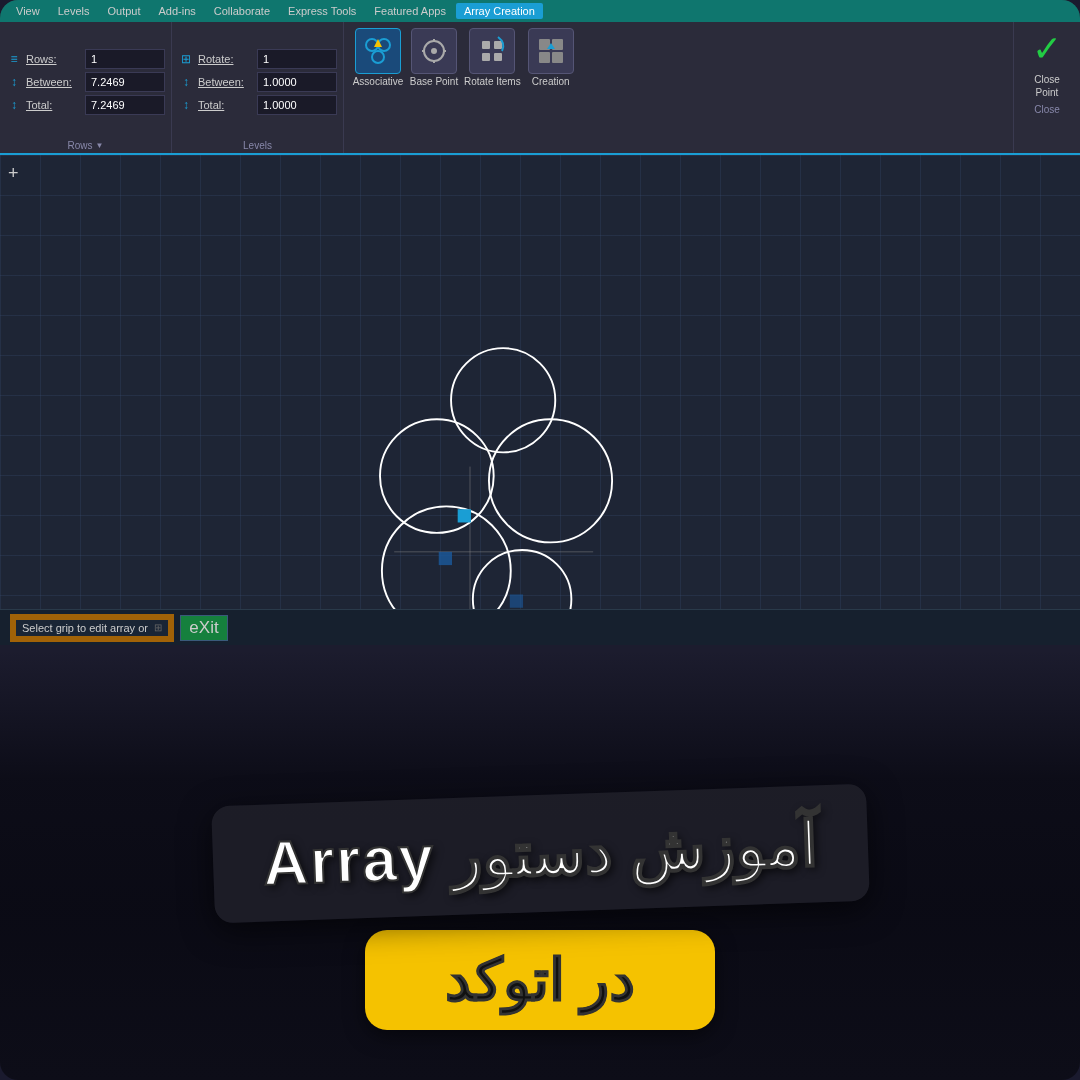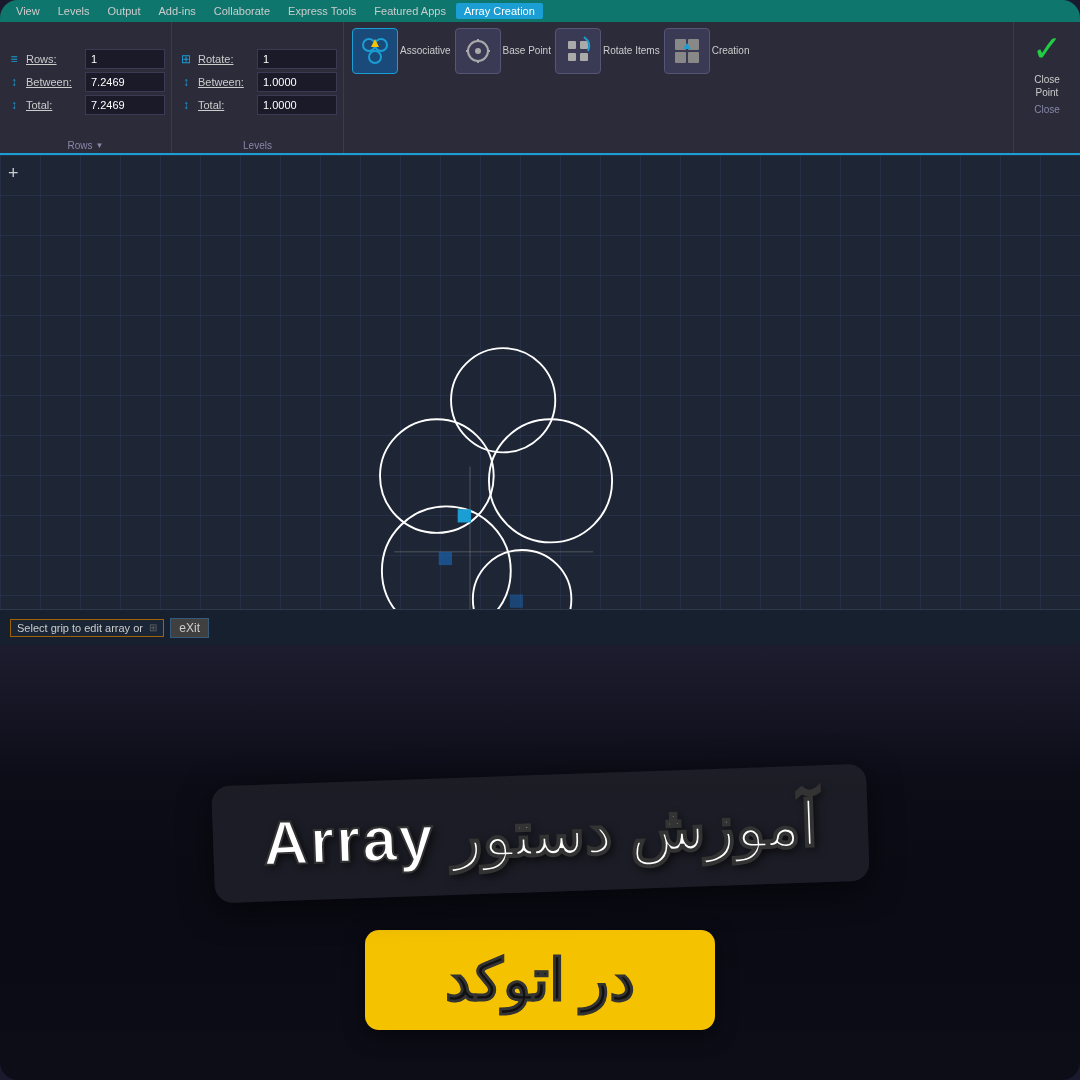--- a/index.html
+++ b/index.html
@@ -128,21 +128,21 @@
     }
     .props-content {
       flex: 1;
       display: flex;
       gap: 4px;
       align-items: flex-start;
       padding-top: 2px;
     }
     .prop-btn {
       display: flex;
-      flex-direction: row;
+      flex-direction: column;
       align-items: center;
       gap: 2px;
       cursor: pointer;
       min-width: 52px;
     }
     .prop-btn-icon {
       width: 46px;
       height: 46px;
       background: #3a3a55;
       border: 1px solid #555575;
@@ -243,37 +243,37 @@
       border-top: 1px solid #2a3a4a;
       display: flex;
       align-items: center;
       padding: 0 10px;
       gap: 6px;
     }
     .command-input-area {
       display: flex;
       align-items: center;
       background: #1a2535;
-      border: 1px solid #a16207;
+      border: 6px solid #a16207;
       padding: 2px 6px;
       gap: 6px;
     }
     .command-text {
       color: #ccc;
       font-size: 11px;
     }
     .command-icon {
       color: #666;
       font-size: 10px;
     }
     .exit-btn {
-      background: #404040;
+      background: #15803d;
       border: 1px solid #3a5a7a;
       color: #ccc;
-      font-size: 12px;
+      font-size: 17px;
       padding: 2px 8px;
       cursor: pointer;
     }
 
     
     .overlay-banner {
       position: absolute;
       bottom: 0;
       left: 0;
       right: 0;
@@ -301,24 +301,23 @@
       font-family: 'Arial Black', Arial, sans-serif;
       text-shadow: 3px 3px 8px rgba(0,0,0,0.7);
       white-space: nowrap;
       direction: rtl;
       letter-spacing: 2px;
       -webkit-text-stroke: 2px #333;
     }
 
     .title-yellow-box {
       background: #f5c200;
-      border-radius: 14px;
+      border-radius: 22px;
       padding: 16px 80px;
       box-shadow: 0 6px 20px rgba(0,0,0,0.5);
-      margin-top: 20px;
     }
     .title-text-sub {
       font-size: 58px;
       font-weight: 900;
       color: #111;
       font-family: 'Arial Black', Arial, sans-serif;
       direction: rtl;
       white-space: nowrap;
       -webkit-text-stroke: 1px #333;
     }

